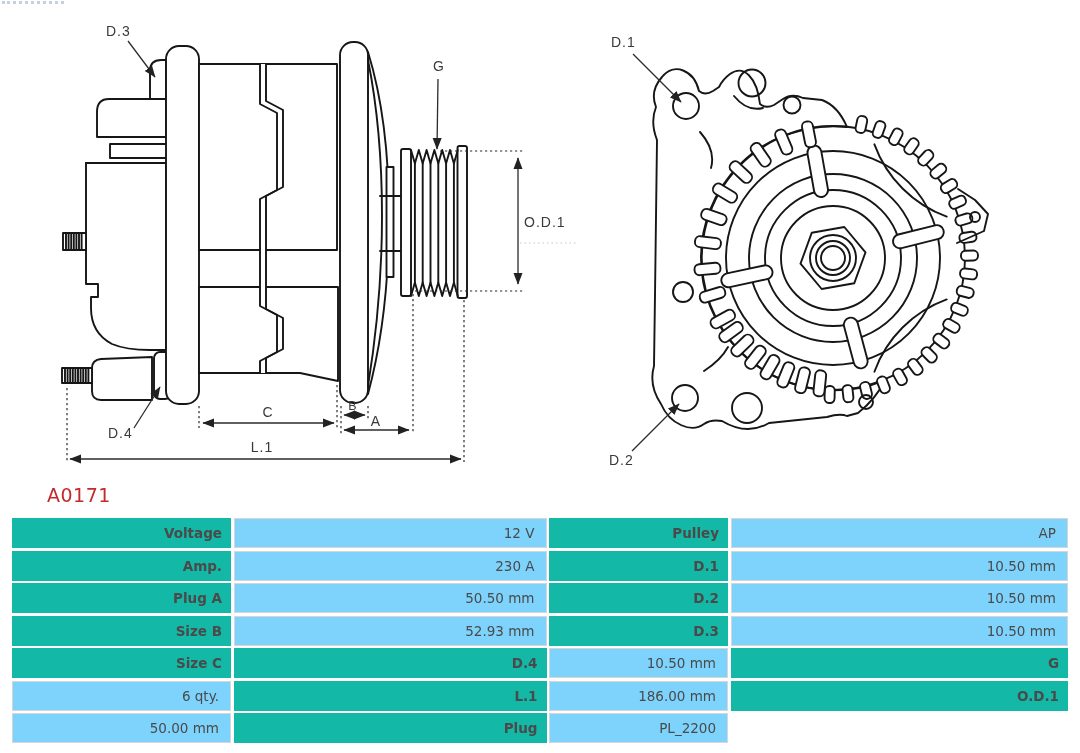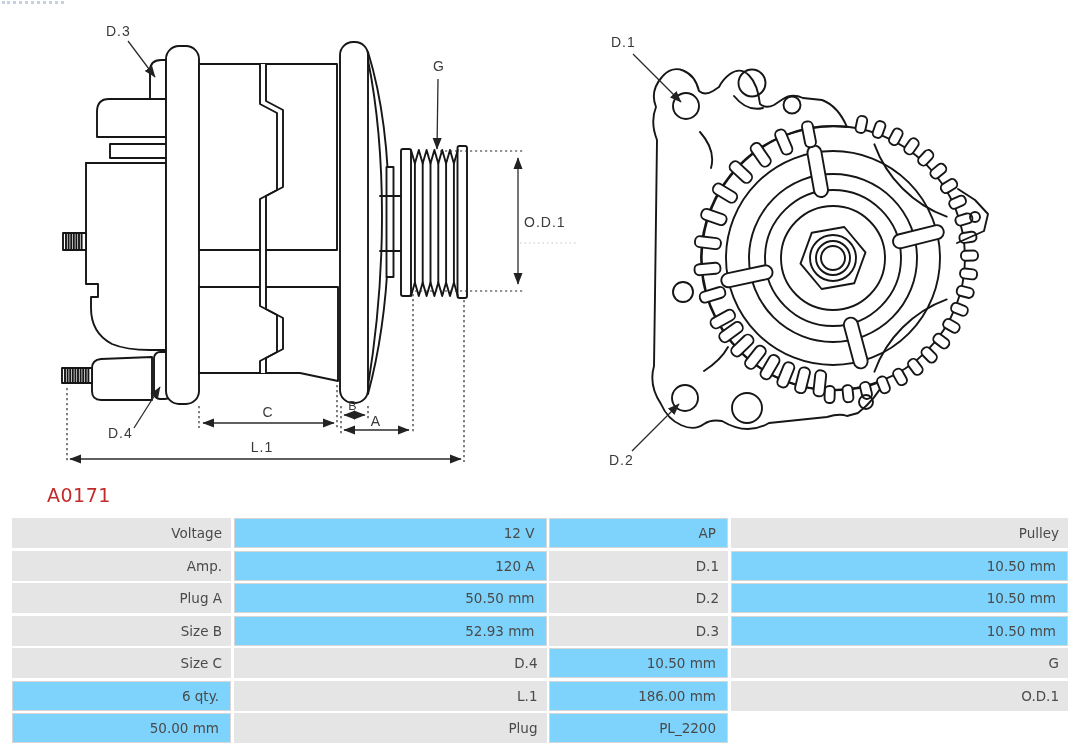--- a/index.html
+++ b/index.html
@@ -20,21 +20,21 @@
   .dlab{font-family:"Liberation Sans",sans-serif;font-size:14px;fill:#3a3a3a;letter-spacing:1px;}
   .dlab.small{font-size:12.5px;}
 
   .part-title{position:absolute;left:13px;top:484px;font-size:19px;font-weight:500;
               color:#c32a2a;letter-spacing:.5px;margin-left:34px;}
 
   .spec-table{position:absolute;left:12px;top:518px;width:1056px;
               display:grid;grid-template-columns:219px 313px 179px 1fr;
               grid-auto-rows:30px;gap:2.5px;font-size:13.5px;color:#4a4a4a;}
   .cell{display:flex;align-items:center;justify-content:flex-end;box-sizing:border-box;}
-  .cell.lab{background:#e5e5e5;padding-right:9px;}
+  .cell.lab{background:#14b8a6;padding-right:9px;font-weight:bold;}
   .cell.val{background:#7dd3fc;border:1px solid #d6d6d6;padding-right:11px;}
 </style>
 </head>
 <body>
 
 <div class="artifact"></div>
 
 <svg id="diagram-svg" width="1080" height="512" viewBox="0 0 1080 512">
   <defs>
     <marker id="ah" markerWidth="10" markerHeight="8" refX="8.5" refY="3.5" orient="auto-start-reverse">
@@ -197,25 +197,25 @@
     <text class="dlab" x="611" y="47">D.1</text>
     <text class="dlab" x="609" y="465">D.2</text>
   </g>
 </svg>
 
 <div class="part-title">A0171</div>
 
 <div class="spec-table">
   <div class="cell lab">Voltage</div>
   <div class="cell val">12 V</div>
+  <div class="cell lab">Pulley</div>
   <div class="cell val">AP</div>
-  <div class="cell lab">Pulley</div>
 
   <div class="cell lab">Amp.</div>
-  <div class="cell val">120 A</div>
+  <div class="cell val">230 A</div>
   <div class="cell lab">D.1</div>
   <div class="cell val">10.50 mm</div>
 
   <div class="cell lab">Plug A</div>
   <div class="cell val">50.50 mm</div>
   <div class="cell lab">D.2</div>
   <div class="cell val">10.50 mm</div>
 
   <div class="cell lab">Size B</div>
   <div class="cell val">52.93 mm</div>

